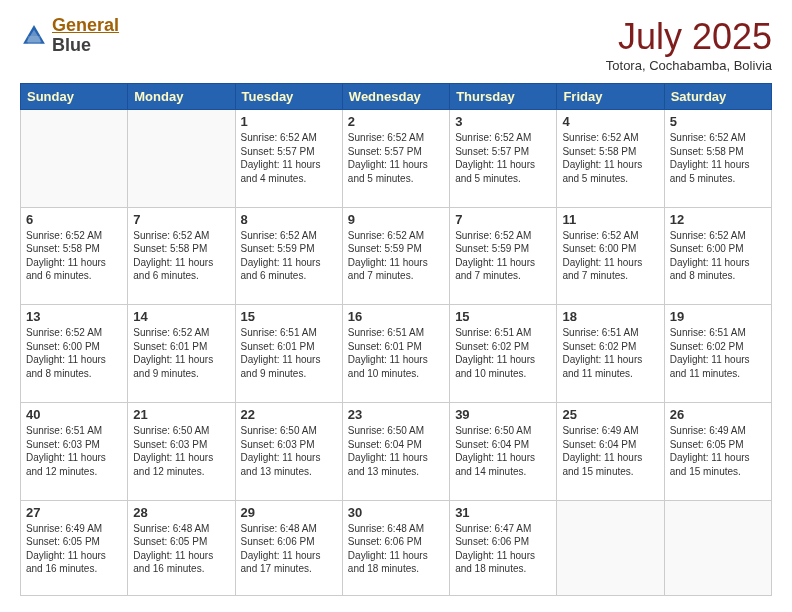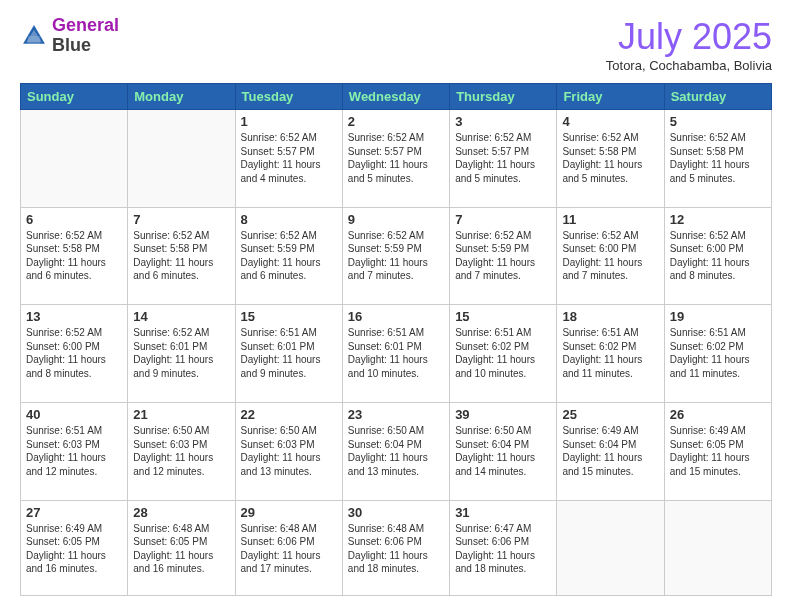--- a/index.html
+++ b/index.html
@@ -27,48 +27,48 @@
     .logo {
       display: flex;
       align-items: center;
       gap: 4px;
     }
     .logo-text {
       font-size: 18px;
       font-weight: bold;
       line-height: 1.1;
     }
-    .logo-general { color: #a21caf; }
+    .logo-general { color: #a16207; text-decoration: underline; }
     .logo-blue { color: #404040; }
     .logo-icon {
       width: 28px;
       height: 28px;
     }
     .title-block {
       text-align: right;
     }
     .month-title {
       font-size: 36px;
-      color: #8b5cf6;
+      color: #7f1d1d;
       font-weight: normal;
     }
     .location-title {
       font-size: 13px;
       color: #333;
     }
     .calendar {
       flex: 1;
       border: 1px solid #ccc;
       border-collapse: collapse;
       width: 100%;
       table-layout: fixed;
     }
     .calendar th {
       background: #2563b0;
-      color: #86efac;
+      color: #fef9c3;
       text-align: left;
       padding: 5px 6px;
       font-size: 13px;
       border: 1px solid #1a4f9a;
     }
     .calendar td {
       vertical-align: top;
       border: 1px solid #ccc;
       padding: 4px 5px;
       font-size: 10px;

